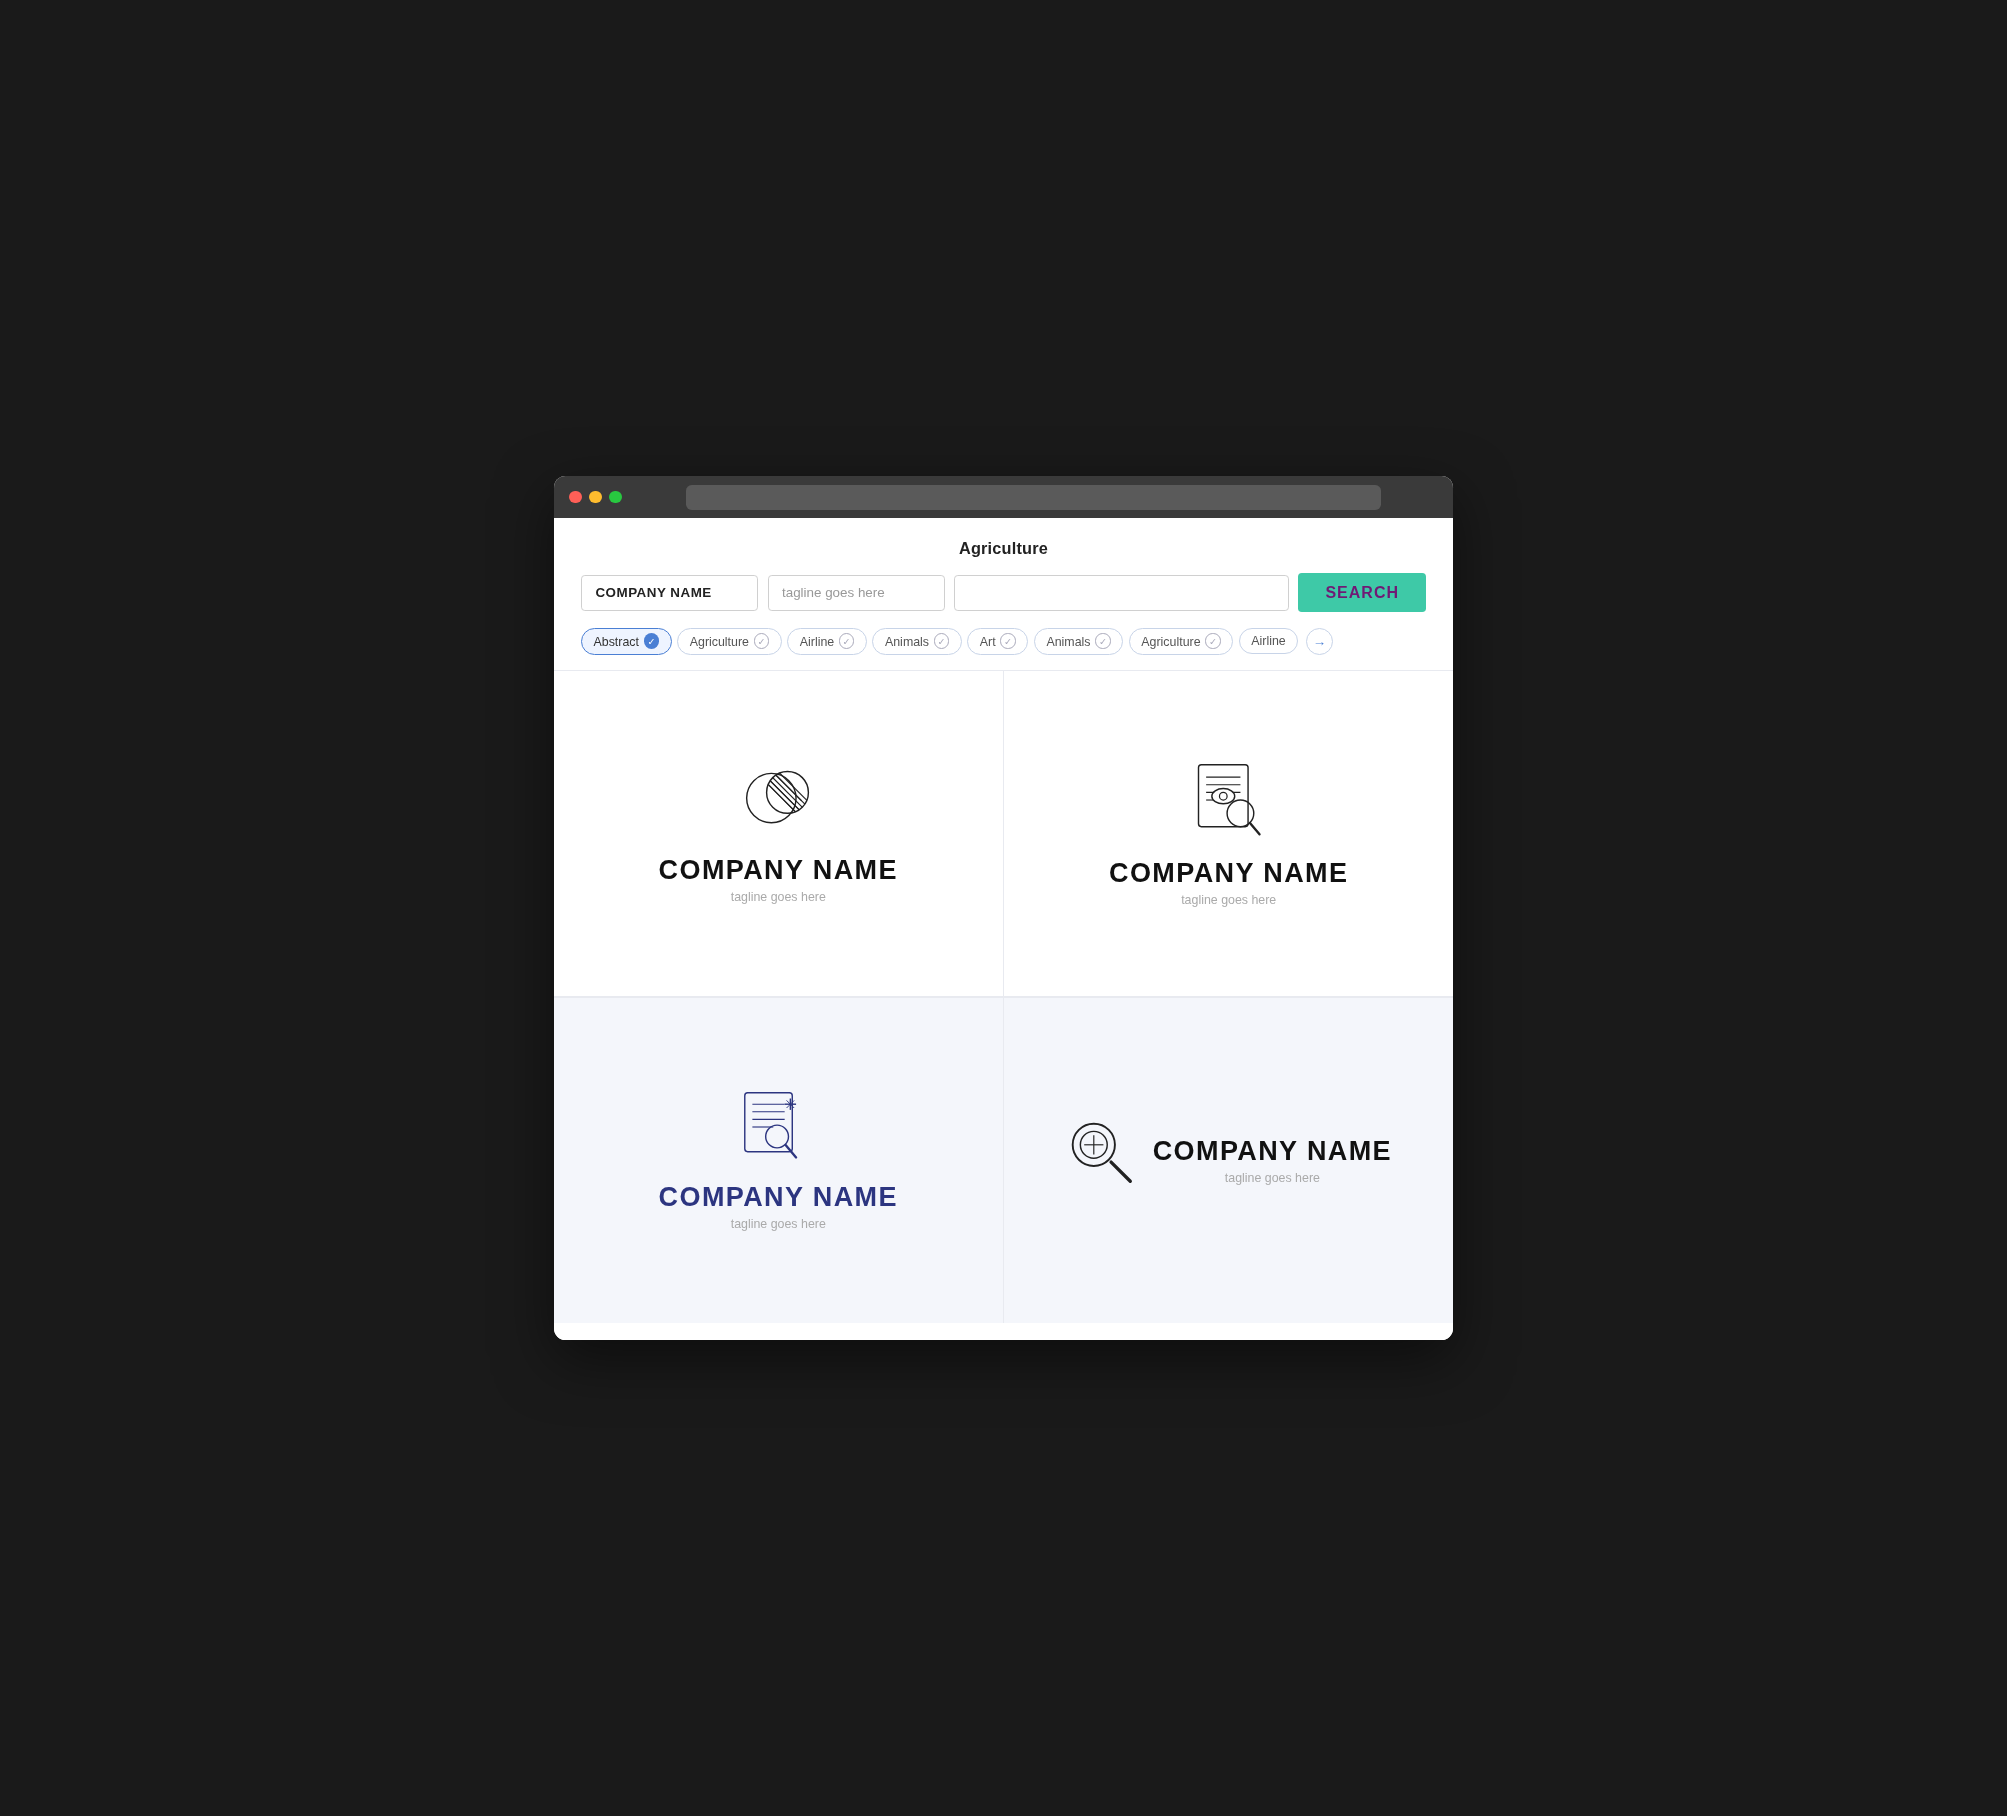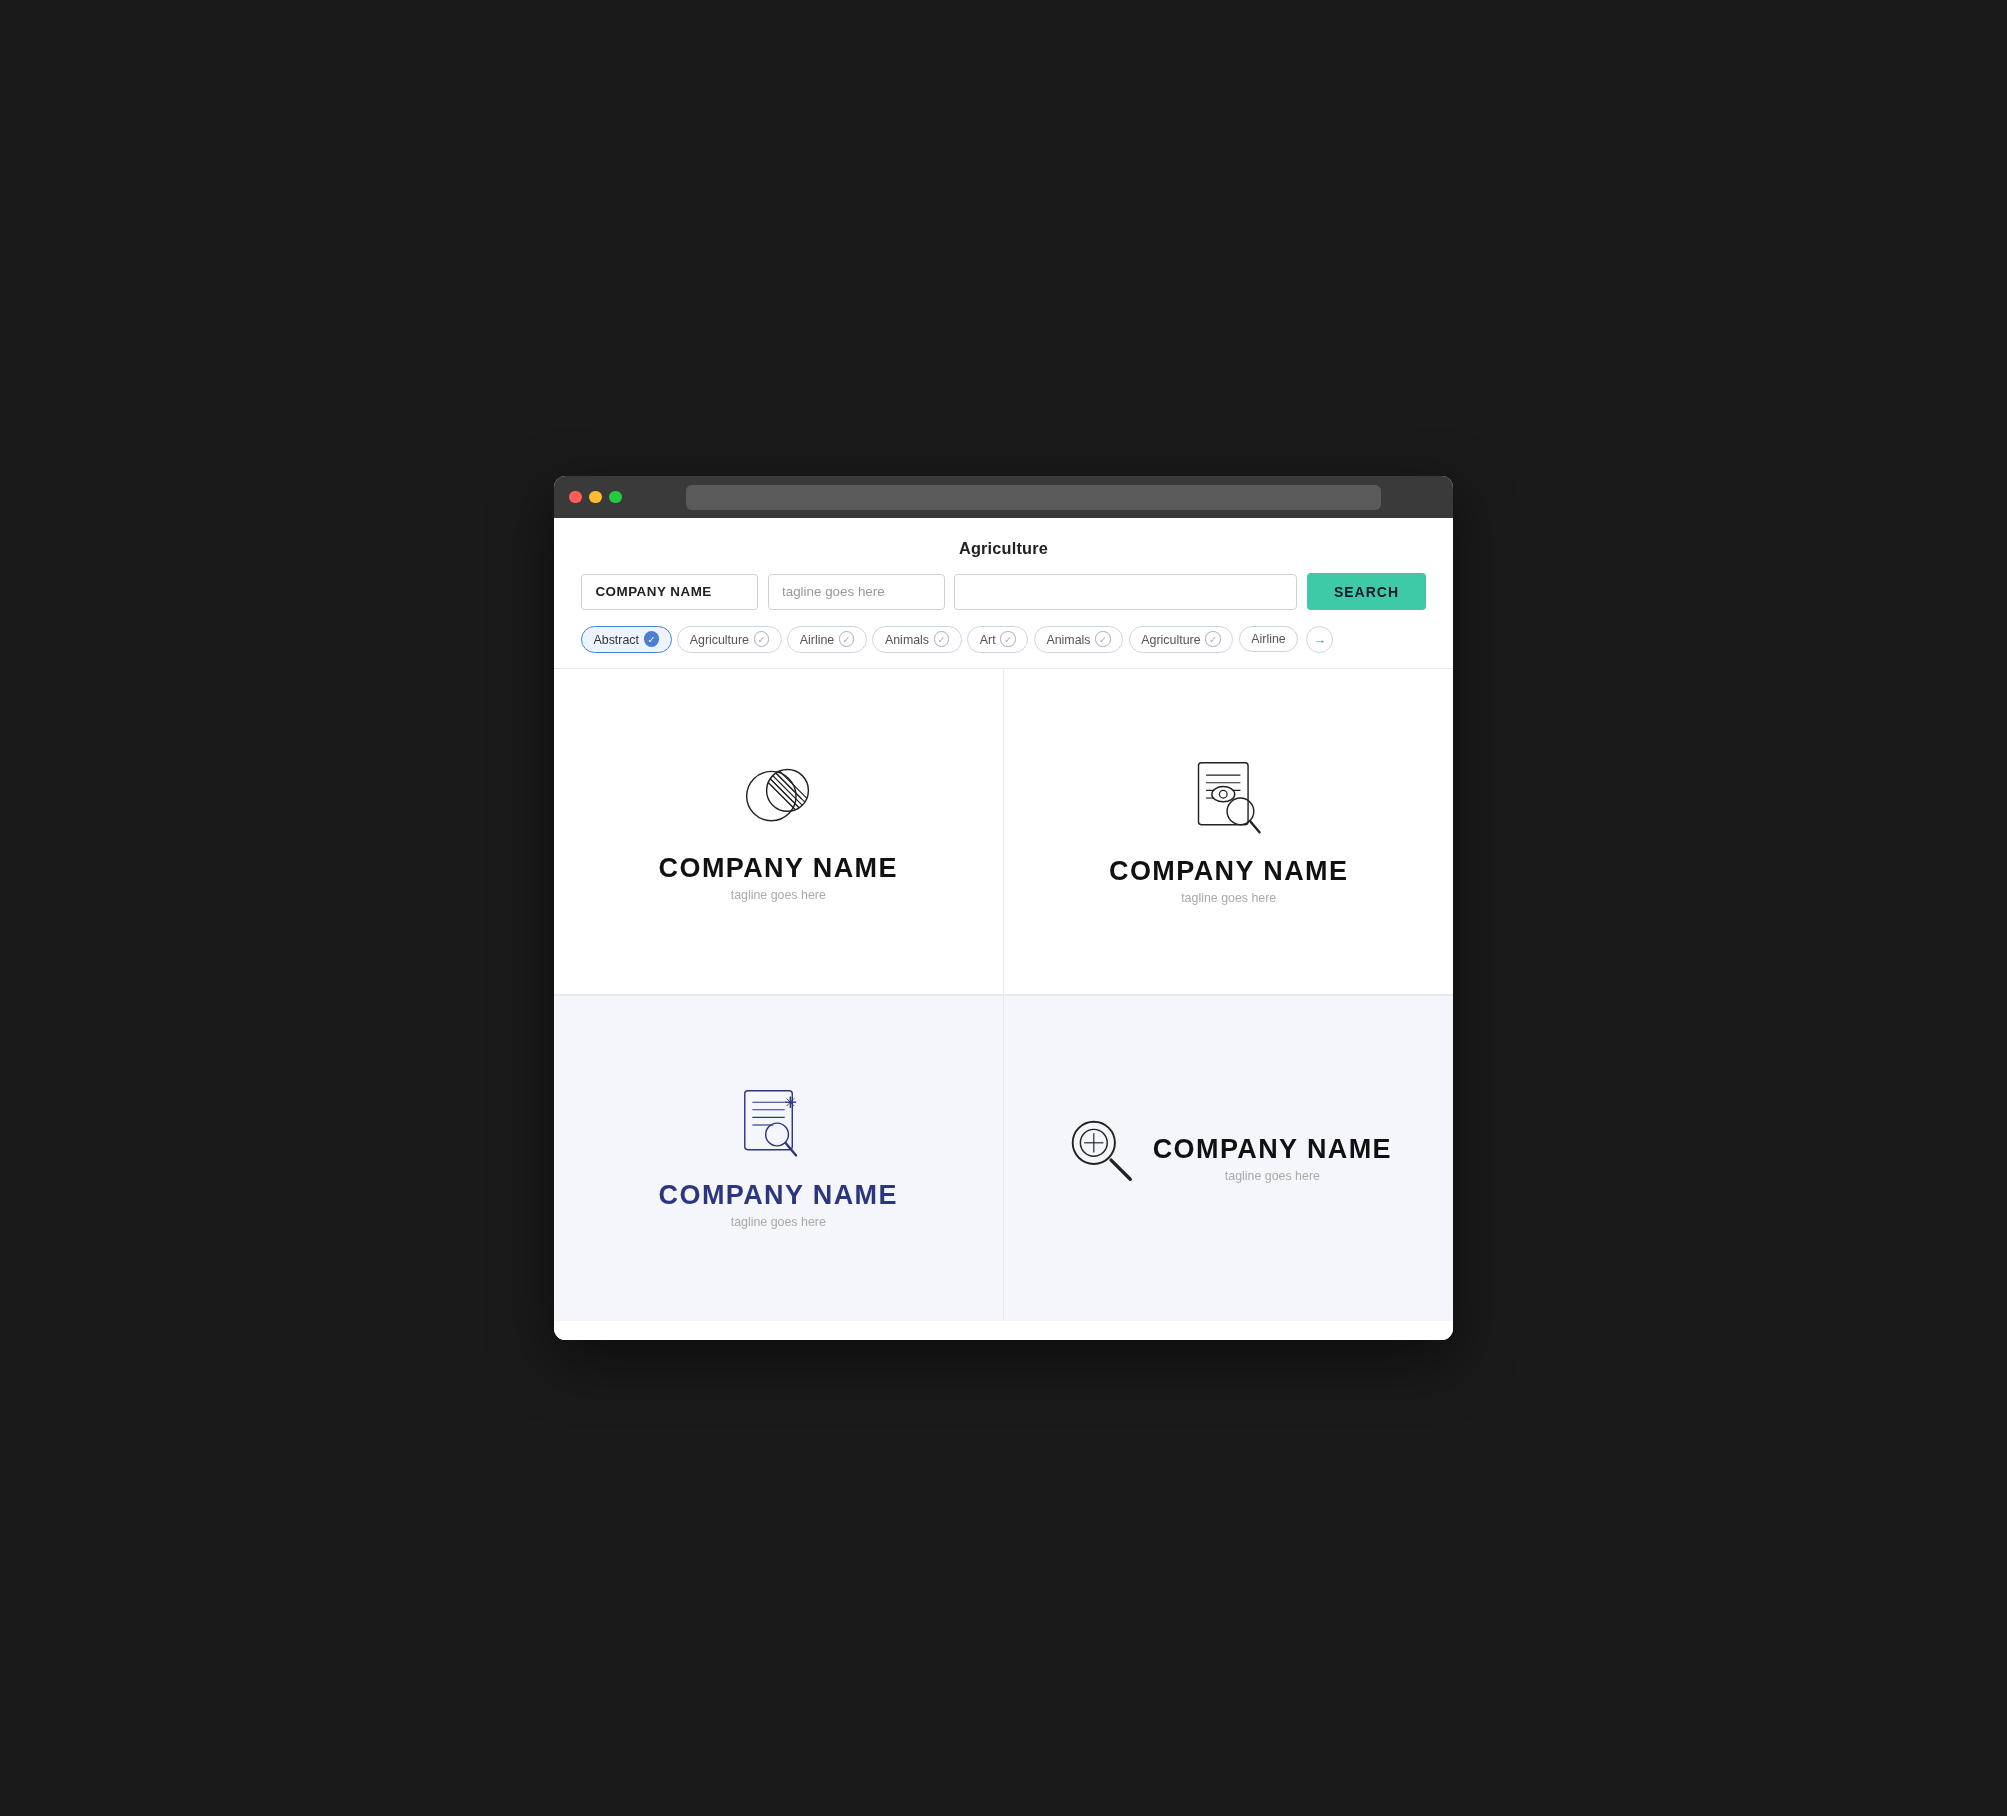--- a/index.html
+++ b/index.html
@@ -89,25 +89,25 @@
       width: 177px;
       color: #999;
     }
 
     .search-input.keyword {
       flex: 1;
     }
 
     .search-button {
       background: #3ec9a7;
-      color: #0f172a;
+      color: #701a75;
       border: none;
       border-radius: 3.8px;
       padding: 10.5px 27px;
-      font-size: 14px;
+      font-size: 16px;
       font-weight: 700;
       letter-spacing: 1px;
       cursor: pointer;
       white-space: nowrap;
     }
 
     .category-bar {
       display: flex;
       align-items: center;
       gap: 5.7px;

